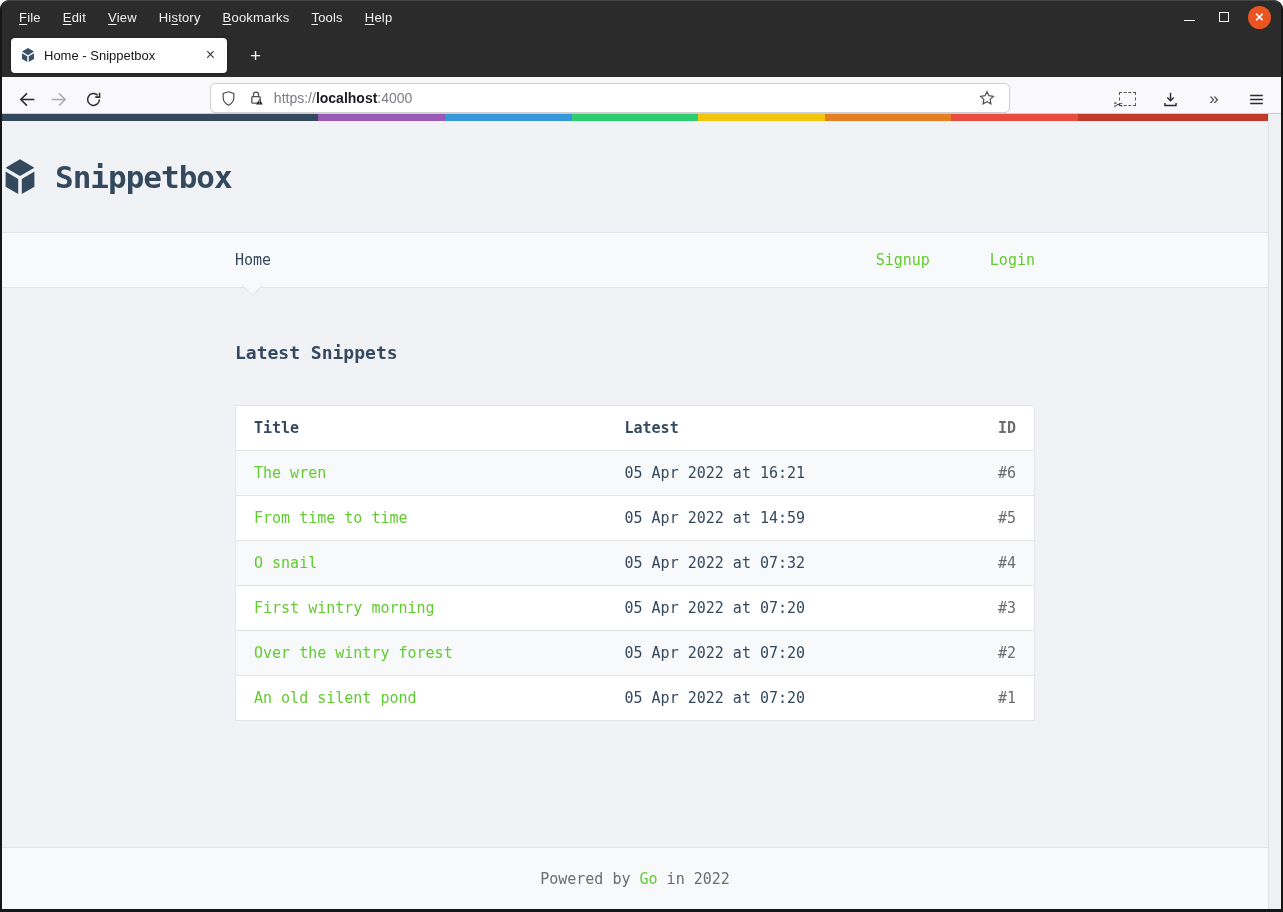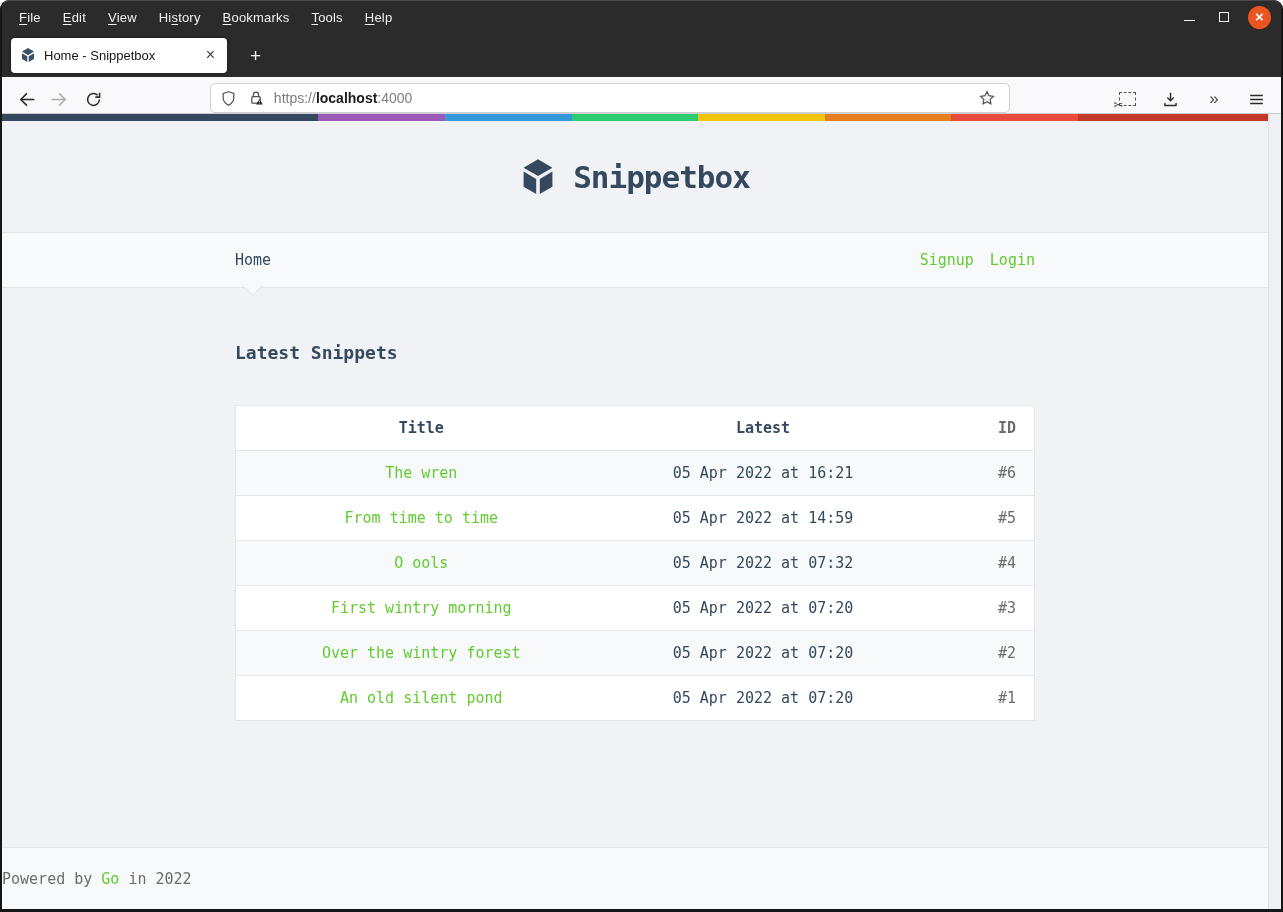--- a/index.html
+++ b/index.html
@@ -64,66 +64,66 @@
   .chev { font-size:17px; color:#47474d; letter-spacing:-2px; }
 
   
   .viewport { flex:1; display:flex; background:var(--page-bg,#F0F2F5); min-height:0; }
   .pagecol { flex:1; display:flex; flex-direction:column; min-width:0; }
   .scrollbar { width:13px; background:#EEF0F3; border-left:1px solid #DFE0E3; flex:none; }
 
   .rainbow { height:7px; flex:none; }
 
   header.site {
-    height:111px; flex:none; display:flex; align-items:center; justify-content:center;
+    height:111px; flex:none; display:flex; align-items:center; 
     gap:17px; background:var(--page-bg,#F0F2F5);
   }
   .site-title {
     font-family:"DejaVu Sans Mono",monospace; font-weight:bold; font-size:31px;
     color:var(--ink,#34495E); letter-spacing:-1px;
   }
 
   nav.site-nav {
     height:56px; flex:none; background:var(--panel,#F7F9FA);
     border-top:1px solid var(--line,#E4E5E7); border-bottom:1px solid var(--line,#E4E5E7);
     padding:0 calc((100% - 800px) / 2); display:flex; align-items:center;
     font-family:"DejaVu Sans Mono",monospace; font-size:15px; position:relative;
   }
   .nav-left { flex:1; display:flex;align-items:center; }
-  .nav-right { display:flex; gap:16px; }
+  .nav-right { display:flex; gap:60px; }
   .nav-link { text-decoration:none; color:var(--green,#62CB31); cursor:pointer; }
   .nav-link.live { color:var(--ink,#34495E); position:relative; cursor:default; }
   .nav-link.live::after {
     content:''; position:absolute; left:calc(50% - 8px); top:27px;
     width:14px; height:14px; background:var(--panel,#F7F9FA);
     border-right:1px solid var(--line,#E4E5E7); border-bottom:1px solid var(--line,#E4E5E7);
     transform:rotate(45deg); z-index:2;
   }
 
   main.content { flex:1; padding:0 calc((100% - 800px) / 2); margin-top:54px; min-height:0; }
   h2.section { font-family:"DejaVu Sans Mono",monospace; font-size:18px; font-weight:bold;
                color:var(--ink,#34495E); }
 
   table.snips {
     width:100%; margin-top:42px; background:#fff; border:1px solid var(--line,#E4E5E7);
     border-collapse:collapse; font-family:"DejaVu Sans Mono",monospace; font-size:15px;
   }
-  .snips th, .snips td { text-align:center; padding:13px 18px; border-bottom:1px solid var(--line,#E4E5E7); }
+  .snips th, .snips td { text-align:left; padding:13px 18px; border-bottom:1px solid var(--line,#E4E5E7); }
   .snips th { font-weight:bold; color:var(--ink,#34495E); }
   .snips th:nth-child(1) { width:371px; }
   .snips th:nth-child(2) { width:313px; }
   .snips th:last-child, .snips td:last-child { text-align:right; color:var(--muted,#6A6C6F); }
   .snips tbody tr:nth-child(odd) { background:var(--panel,#F7F9FA); }
   .snips td { color:var(--ink,#34495E); }
   .snips td a { color:var(--green,#62CB31); text-decoration:none; cursor:pointer; }
 
   footer.site-foot {
     height:62px; flex:none; background:var(--panel,#F7F9FA);
     border-top:1px solid var(--line,#E4E5E7); display:flex; align-items:center;
-    font-family:"DejaVu Sans Mono",monospace; font-size:15px;
+    justify-content:center; font-family:"DejaVu Sans Mono",monospace; font-size:15px;
     color:var(--muted,#6A6C6F);
   }
   footer.site-foot a { color:var(--green,#62CB31); text-decoration:none; cursor:pointer; }
   .sp { white-space:pre; }
 
   svg { display:block; }
 </style>
 </head>
 <body>
 
@@ -268,21 +268,21 @@
     <td class="r-id">#6</td>
   </tr>
 
   <tr>
     <td><a class="r-title">From time to time</a></td>
     <td class="r-created">05 Apr 2022 at 14:59</td>
     <td class="r-id">#5</td>
   </tr>
 
   <tr>
-    <td><a class="r-title">O ools</a></td>
+    <td><a class="r-title">O snail</a></td>
     <td class="r-created">05 Apr 2022 at 07:32</td>
     <td class="r-id">#4</td>
   </tr>
 
   <tr>
     <td><a class="r-title">First wintry morning</a></td>
     <td class="r-created">05 Apr 2022 at 07:20</td>
     <td class="r-id">#3</td>
   </tr>
 

